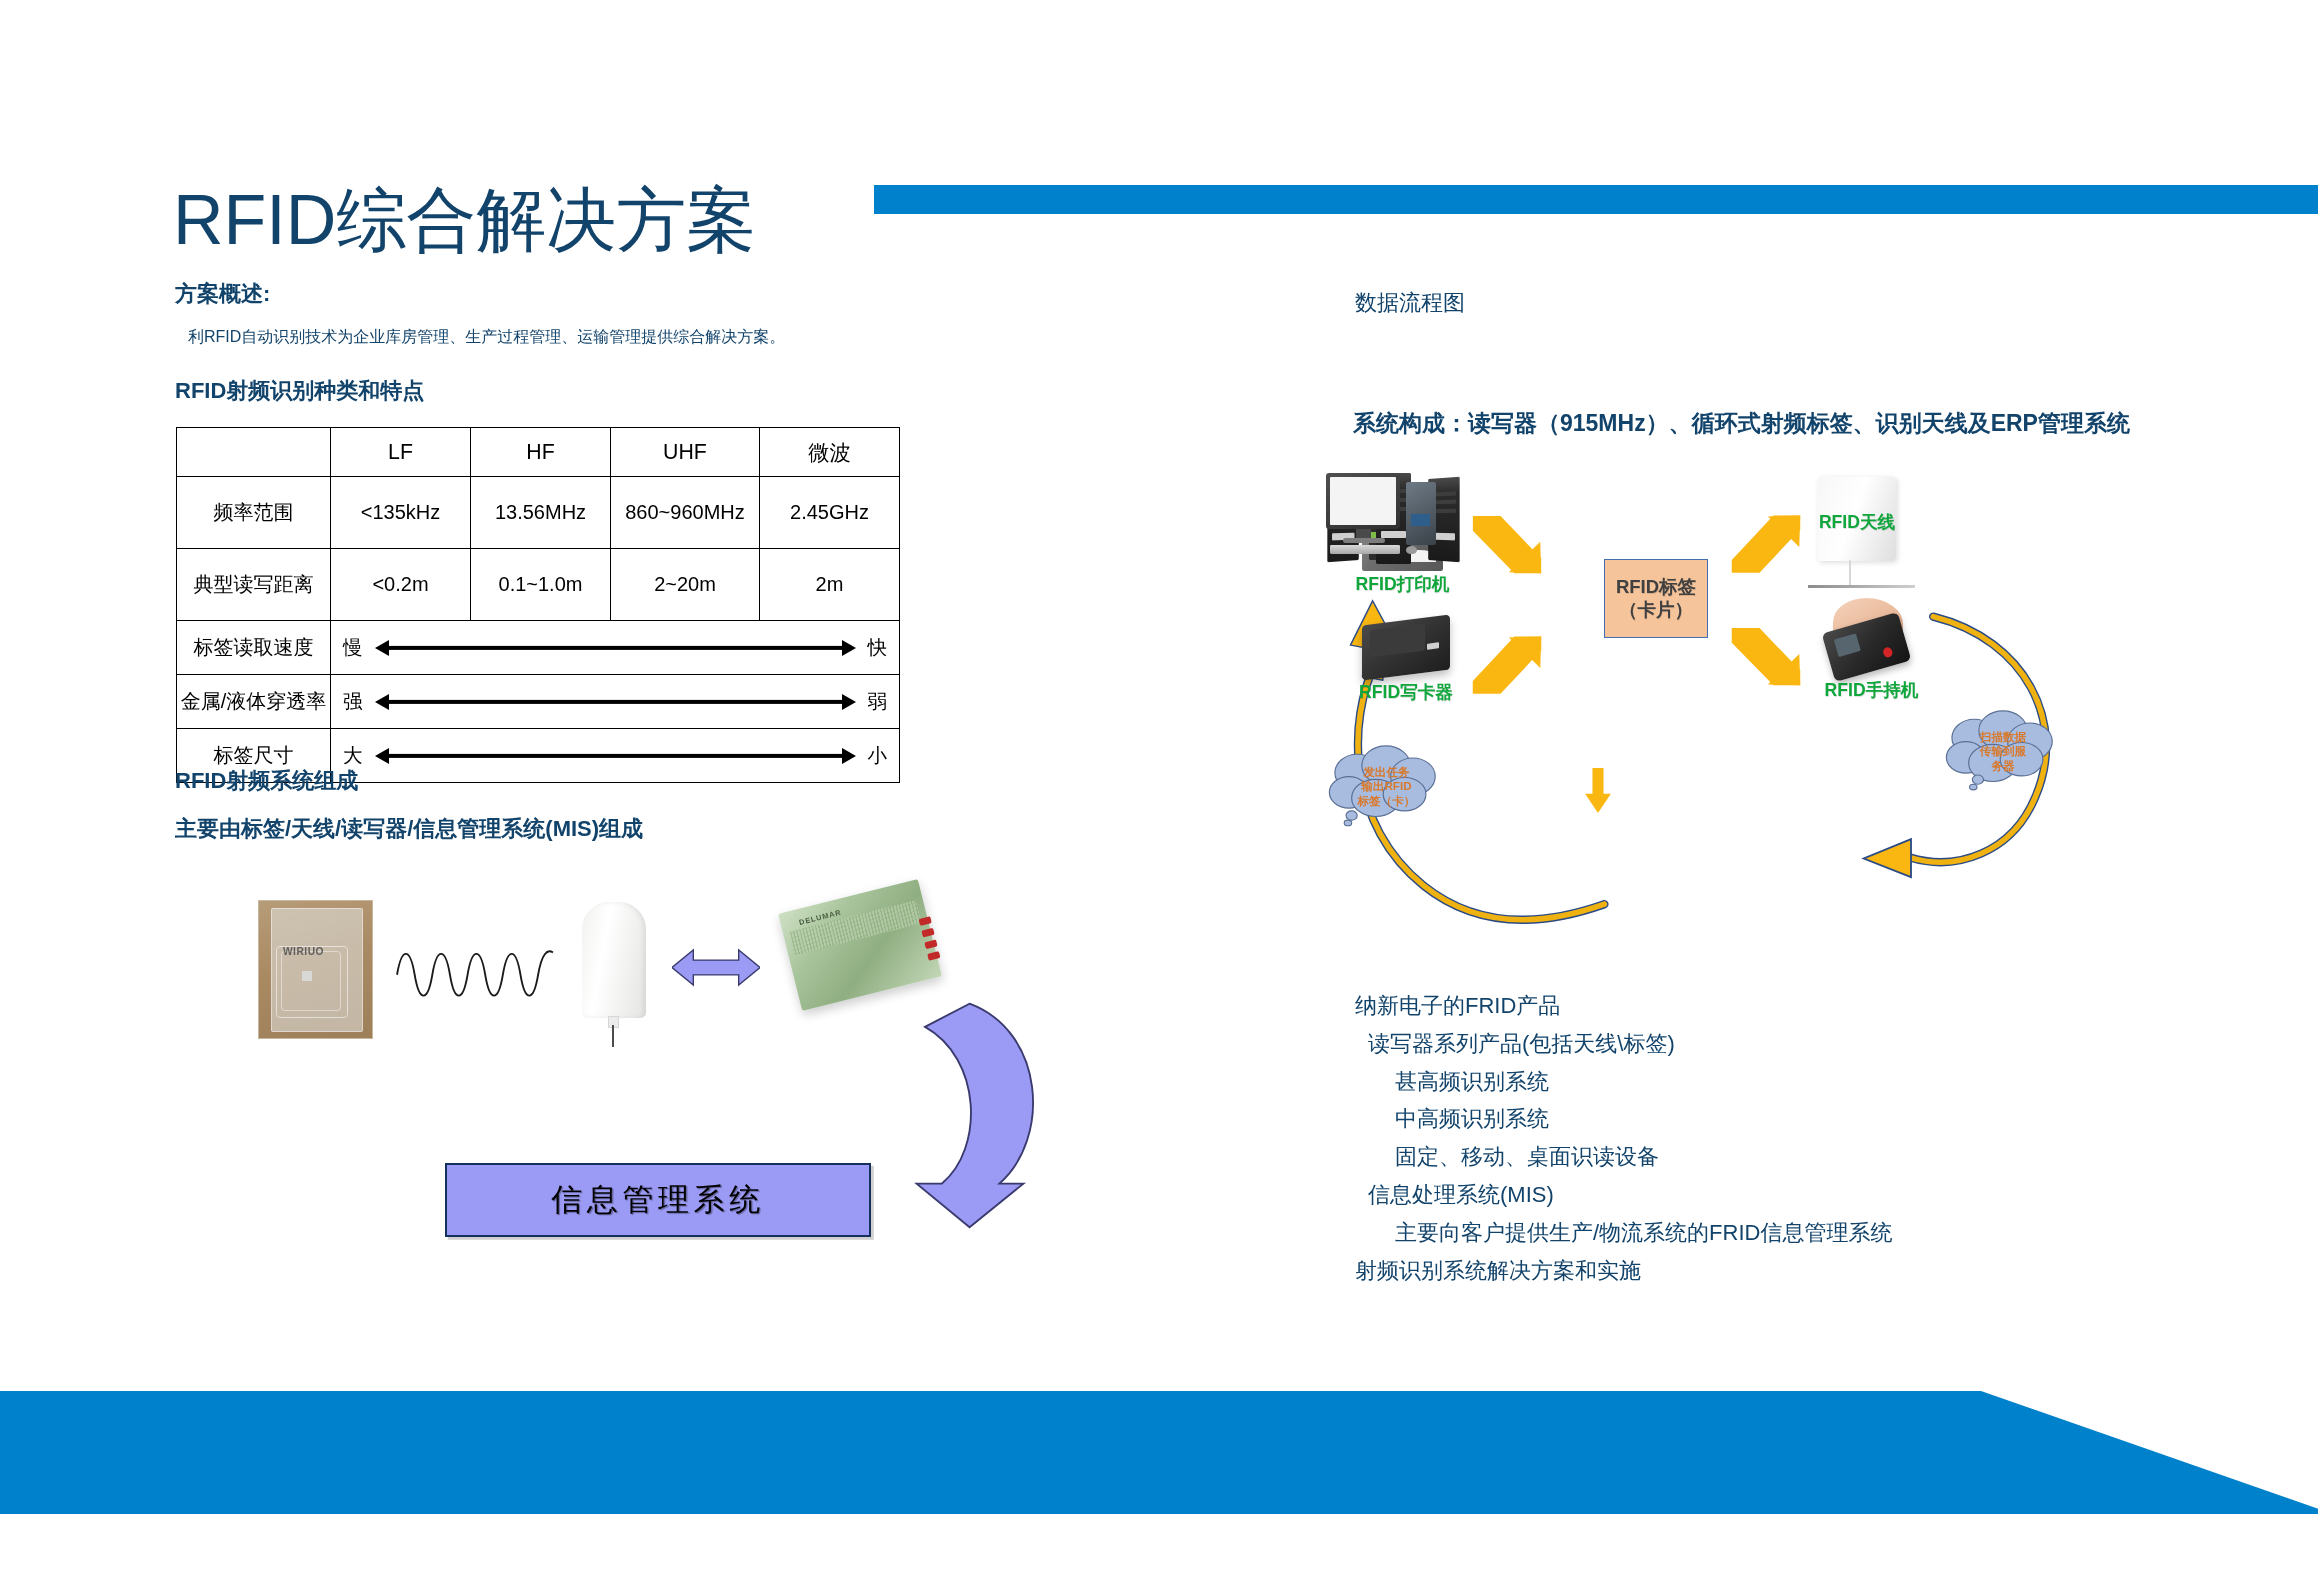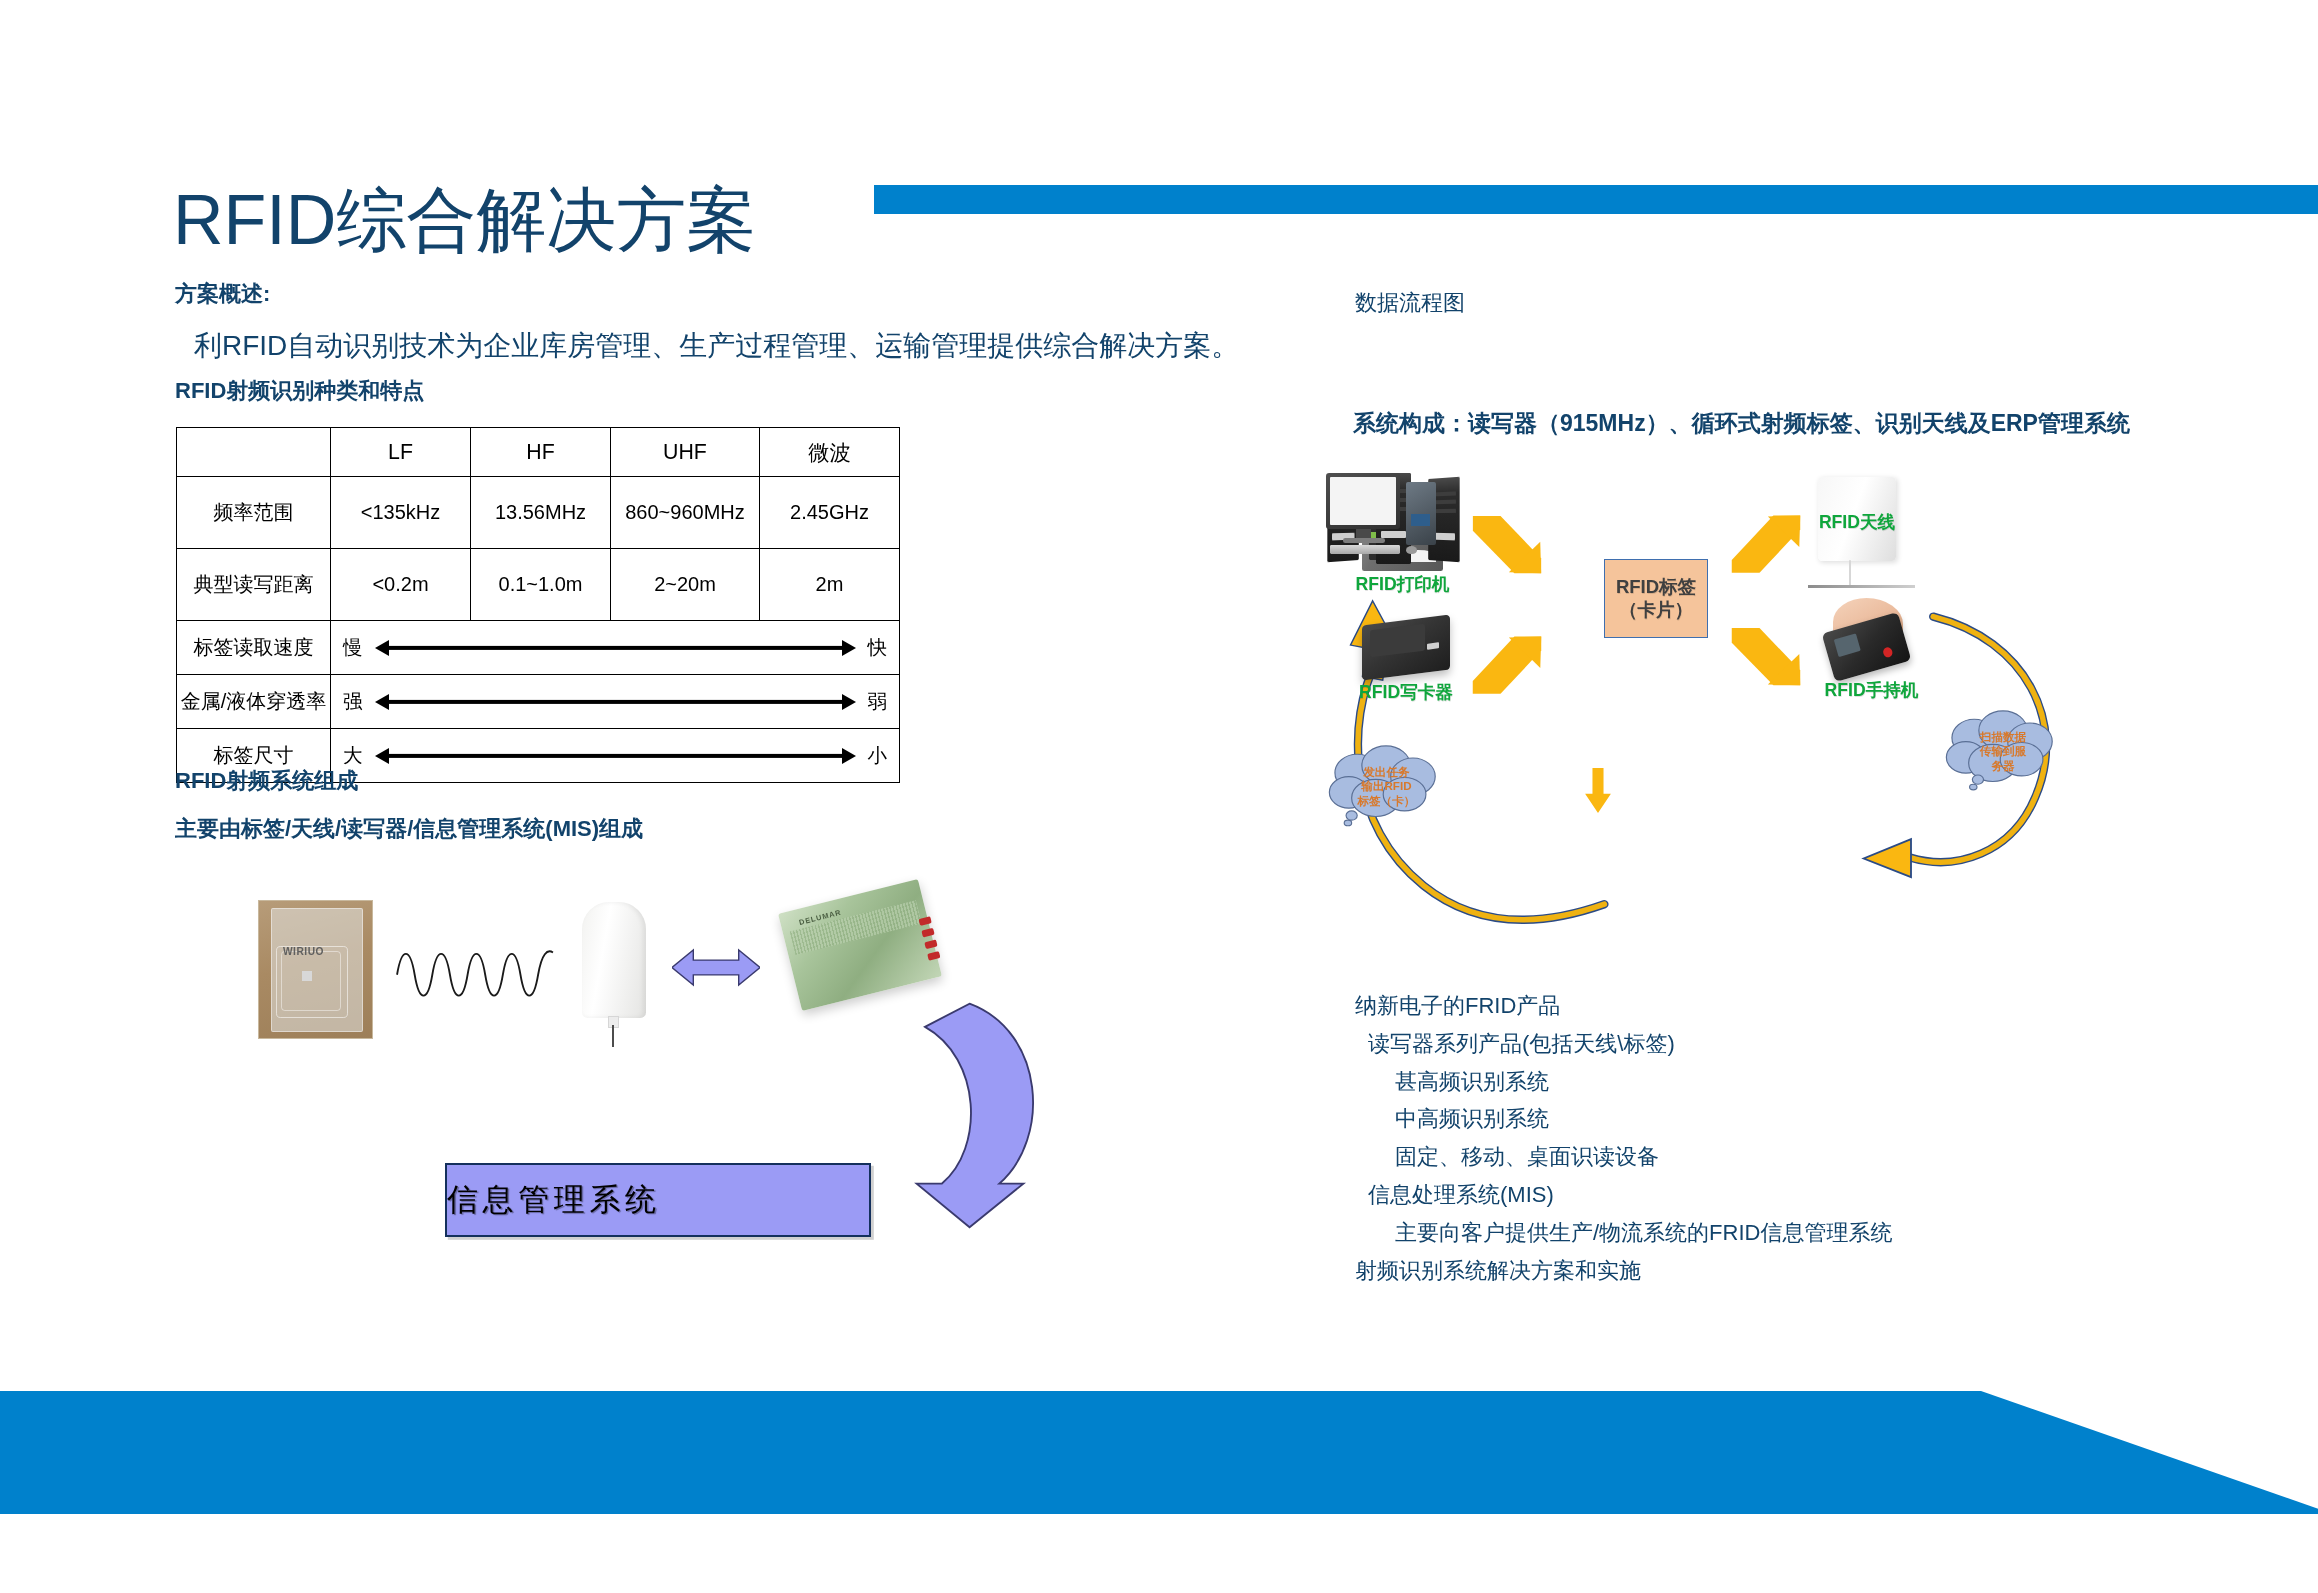--- a/index.html
+++ b/index.html
@@ -29,21 +29,21 @@
   .title {
     position: absolute; left: 173px; top: 184px;
     font-size: 70px; line-height: 1.05; font-weight: 400;
     color: #12436B; white-space: nowrap; letter-spacing: 0px;
   }
 
   
   .tx { position: absolute; color: #12436B; white-space: nowrap; }
 
   .lead-1 { left: 175px; top: 279px;  font-size: 22px; font-weight: bold; }
-  .lead-2 { left: 194px; top: 327px;  font-size: 28px; }
+  .lead-2 { left: 188px; top: 327px;  font-size: 16px; }
   .lead-3 { left: 175px; top: 376px;  font-size: 22px; font-weight: bold; }
 
   .sub-1  { left: 175px; top: 766px; font-size: 22px; font-weight: bold; }
   .sub-2  { left: 175px; top: 814px; font-size: 22px; font-weight: bold; }
 
   .right-h1 { left: 1355px; top: 288px;  font-size: 22px; }
   .right-h2 { left: 1353px; top: 408px;  font-size: 23px; font-weight: bold; }
 
   
   .tbl-wrap { position: absolute; left: 176px; top: 427px; border-radius: 27px; }
@@ -171,21 +171,21 @@
   .reader .ports b {
     display: block; width: 12px; height: 7.4px; margin-bottom: 4.6px;
     background: #c22a2a; border-radius: 1.9px;
   }
 
   .curve-arrow { left: 860px; top: 999px; width: 195px; height: 232px; }
 
   .mis-box {
     position: absolute; left: 445px; top: 1163px; width: 422px; height: 70px;
     background: #9b9bf5; border: 2.3px solid #14305c;
-    display: flex; align-items: center; 
+    display: flex; align-items: center; justify-content: center;
     box-shadow: 2.8px 2.8px 0 rgba(120,120,120,.35);
   }
   .mis-box span {
     font-family: "DejaVu Serif", "Liberation Serif", serif;
     font-size: 31px; color: #000; letter-spacing: 4.6px;
     text-shadow: 1.4px 1.4px 0.9px rgba(0,0,0,.35);
   }
 
   
   .flow { position: absolute; left: 1326px; top: 473px; width: 835px; height: 487px; }

